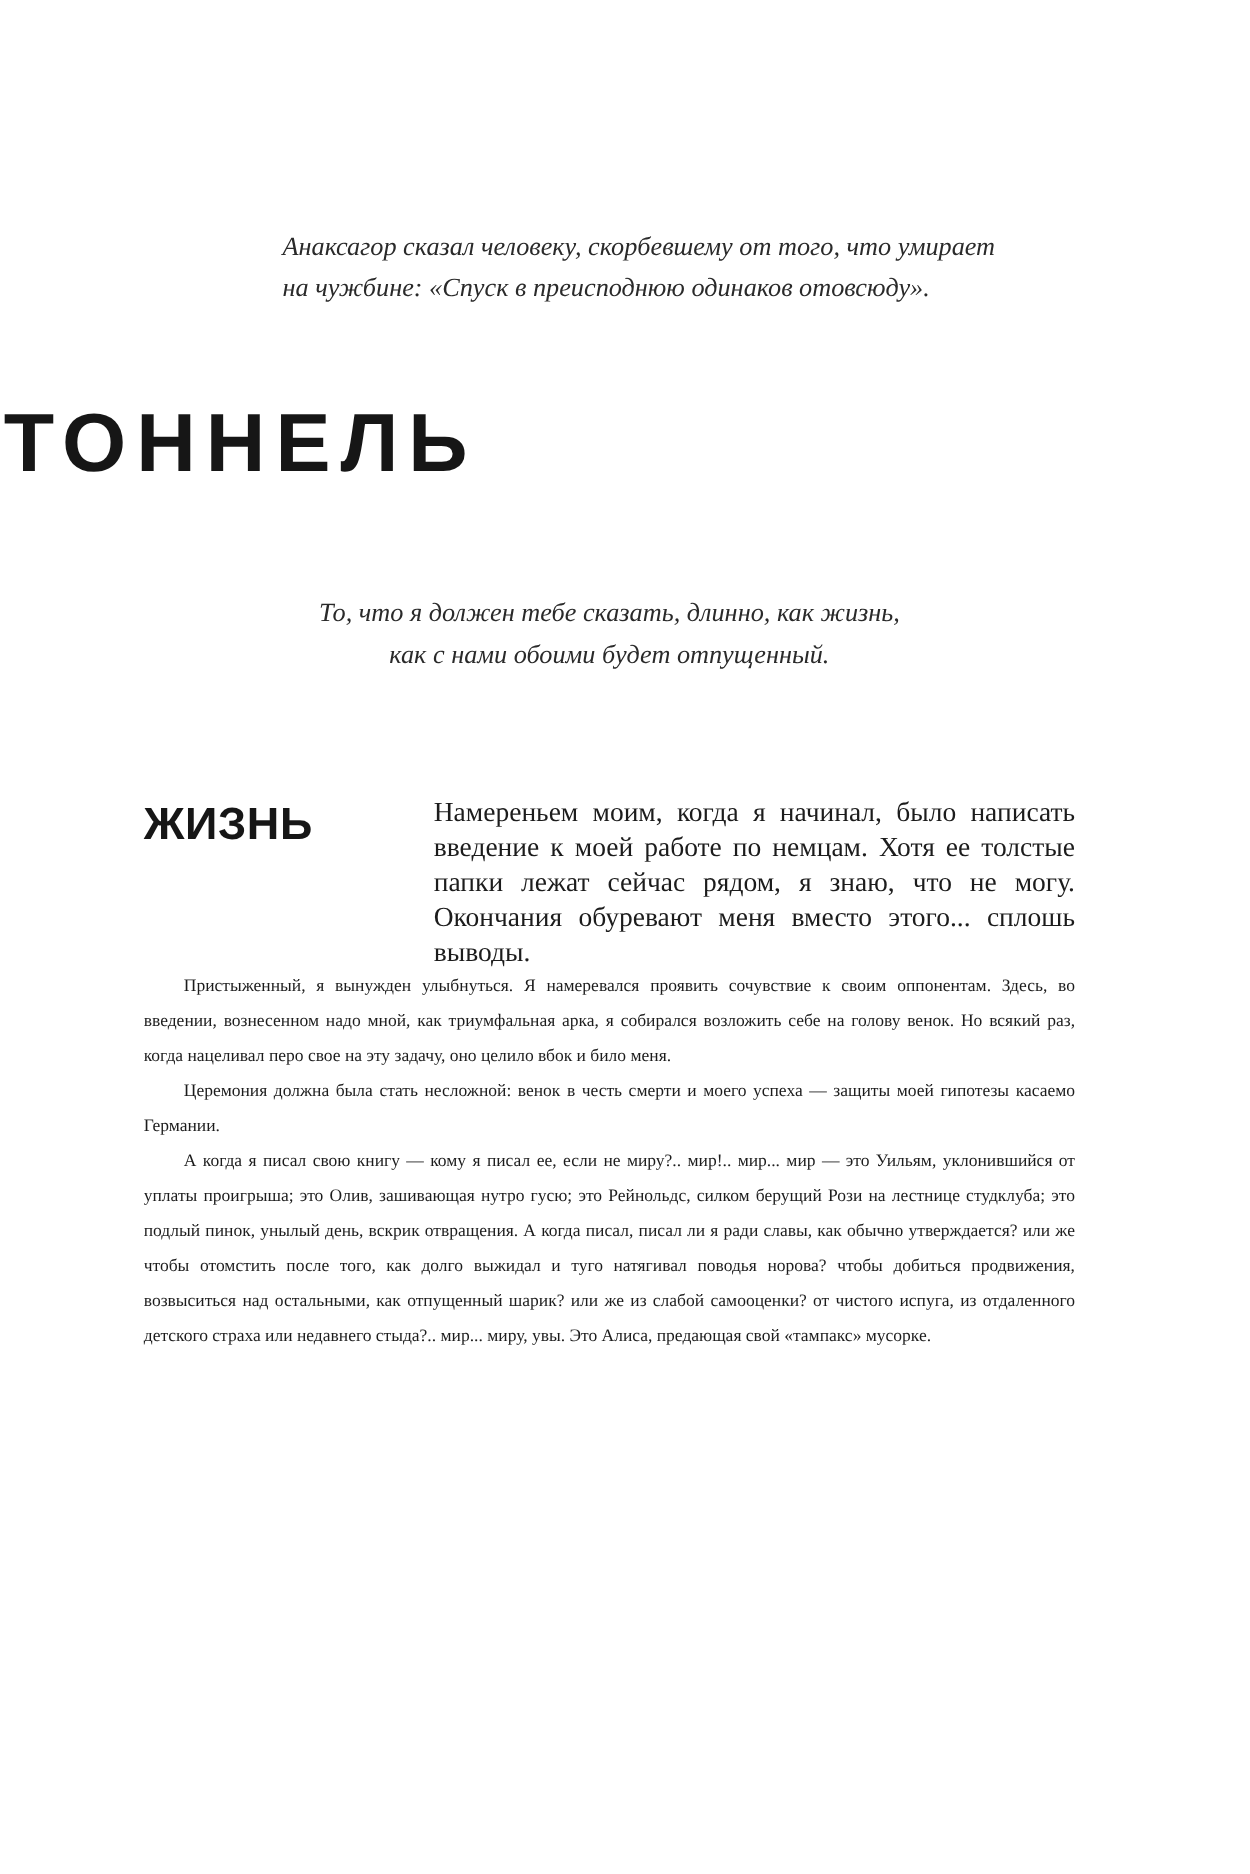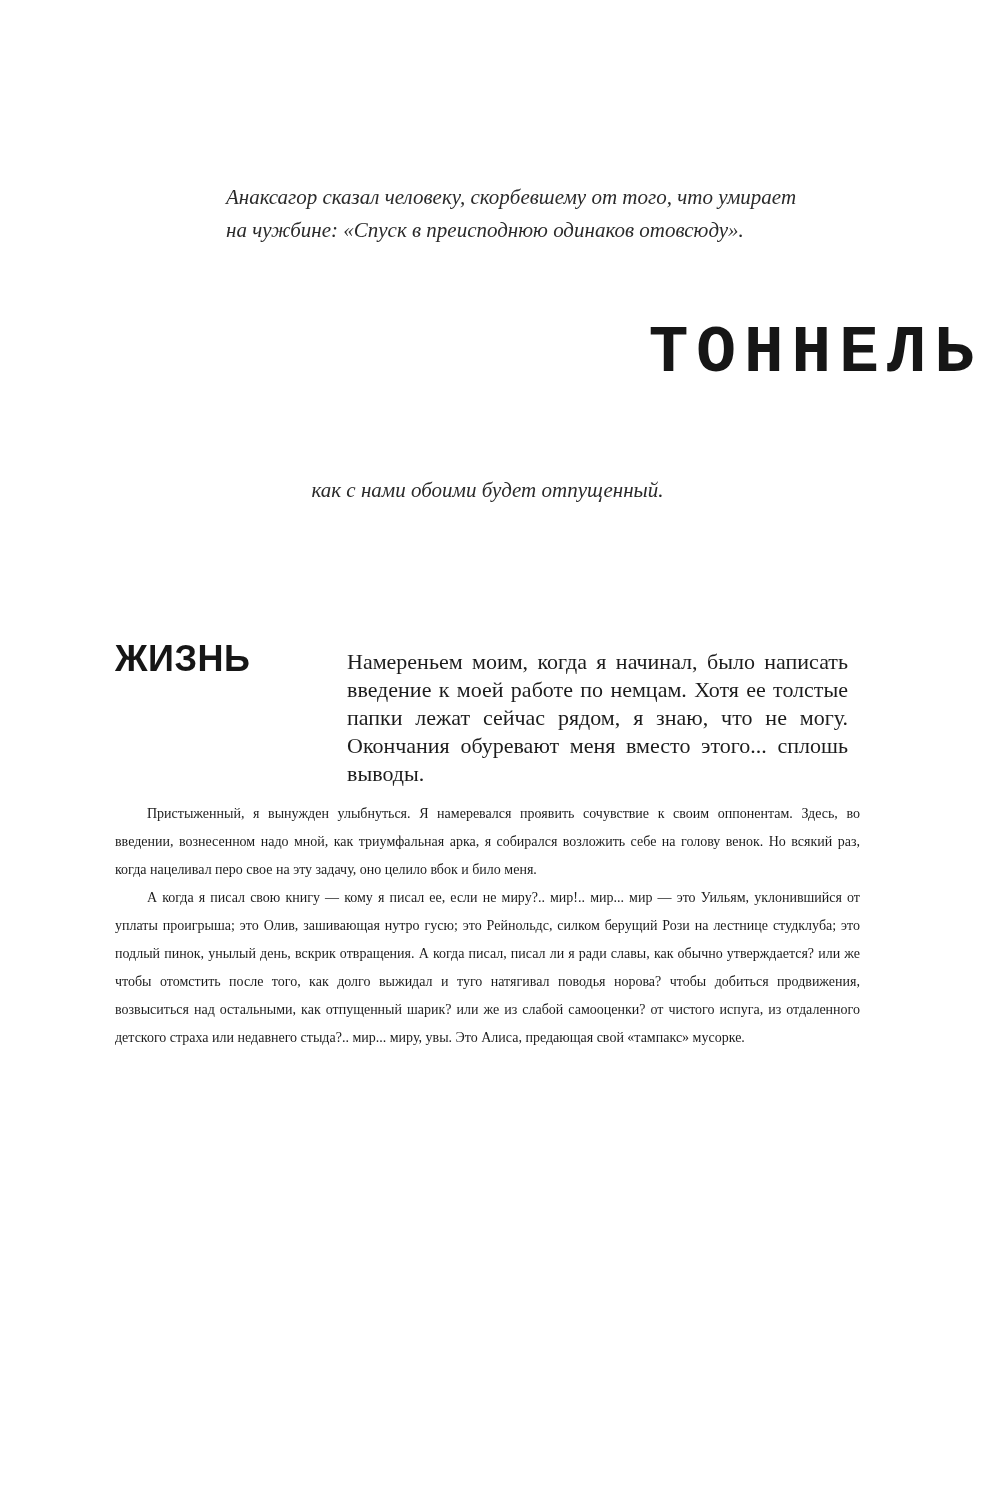--- a/index.html
+++ b/index.html
@@ -26,24 +26,24 @@
     font-style: italic;
     font-size: 21px;
     line-height: 33px;
     color: #2a2a2a;
     text-align: left;
   }
   
   .chapter-title {
     position: absolute;
     top: 318px;
-    left: 16px;
+    left: 3px;
     width: 966px;
-    text-align: right;
-    font-family: Liberation Mono, monospace;
+    text-align: left;
+    font-family: Liberation Sans, sans-serif;
     font-weight: 700;
     font-size: 66px;
     line-height: 72px;
     letter-spacing: 8px;
     color: #161616;
   }
   
   .epigraph-mid {
     position: absolute;
     top: 474px;
@@ -88,45 +88,47 @@
   }
   .body-paragraph {
     margin: 0;
     font-size: 14px;
     line-height: 28px;
     text-align: justify;
     text-indent: 32px;
     color: #1c1c1c;
   }
   .body-paragraphs { margin-top: 0; }
-  p { margin: 12px; }
+  p { margin: 0; }
 </style>
 </head>
 <body>
 
 <div class="page" style="background: rgb(255, 255, 255); color: rgb(28, 28, 28);">
 
   <div class="epigraph-top">
     <div>Анаксагор сказал человеку, скорбевшему от того, что умирает</div>
     <div>на чужбине: «Спуск в преисподнюю одинаков отовсюду».</div>
   </div>
 
   <h1 class="chapter-title" style="margin:0;">ТОННЕЛЬ</h1>
 
   <div class="epigraph-mid">
+    <div>То, что я должен тебе сказать, длинно, как жизнь,</div>
     <div>как с нами обоими будет отпущенный.</div>
   </div>
 
   <div class="section">
     <div class="section-head-row">
       <div class="section-heading">
         <div>ЖИЗНЬ</div>
       </div>
       <p class="lead-paragraph">Намереньем моим, когда я начинал, было написать введение к моей работе по немцам. Хотя ее толстые папки лежат сейчас рядом, я знаю, что не могу. Окончания обуревают меня вместо этого... сплошь выводы.</p>
     </div>
 
     <div class="body-paragraphs">
       <p class="body-paragraph">Пристыженный, я вынужден улыбнуться. Я намеревался проявить сочувствие к своим оппонентам. Здесь, во введении, вознесенном надо мной, как триумфальная арка, я собирался возложить себе на голову венок. Но всякий раз, когда нацеливал перо свое на эту задачу, оно целило вбок и било меня.</p>
+      <p class="body-paragraph">Церемония должна была стать несложной: венок в честь смерти и моего успеха — защиты моей гипотезы касаемо Германии.</p>
       <p class="body-paragraph">А когда я писал свою книгу — кому я писал ее, если не миру?.. мир!.. мир... мир — это Уильям, уклонившийся от уплаты проигрыша; это Олив, зашивающая нутро гусю; это Рейнольдс, силком берущий Рози на лестнице студклуба; это подлый пинок, унылый день, вскрик отвращения. А когда писал, писал ли я ради славы, как обычно утверждается? или же чтобы отомстить после того, как долго выжидал и туго натягивал поводья норова? чтобы добиться продвижения, возвыситься над остальными, как отпущенный шарик? или же из слабой самооценки? от чистого испуга, из отдаленного детского страха или недавнего стыда?.. мир... миру, увы. Это Алиса, предающая свой «тампакс» мусорке.</p>
     </div>
   </div>
 
 </div>
 
 </body></html>

